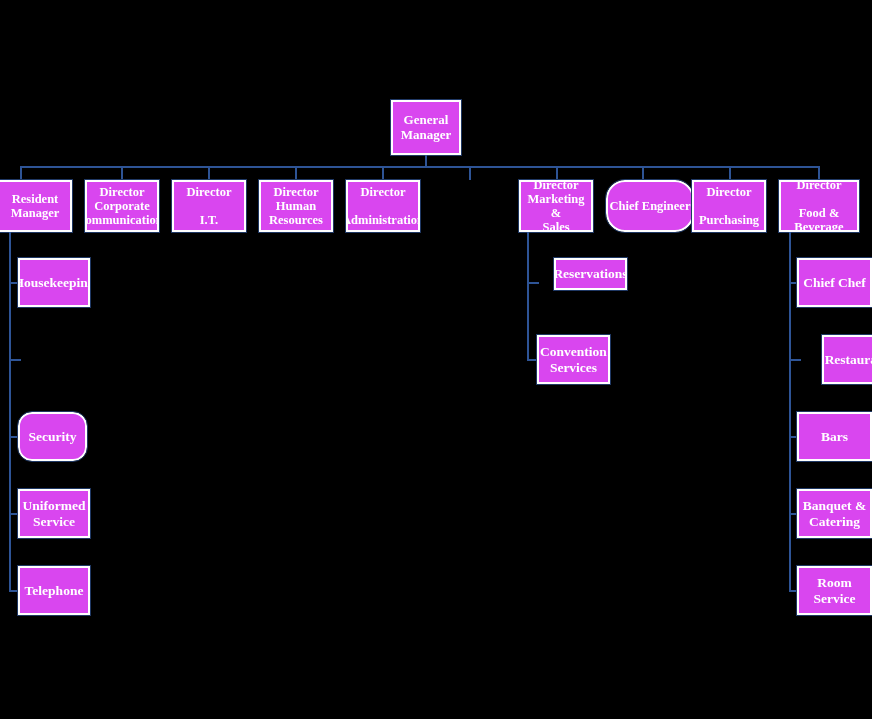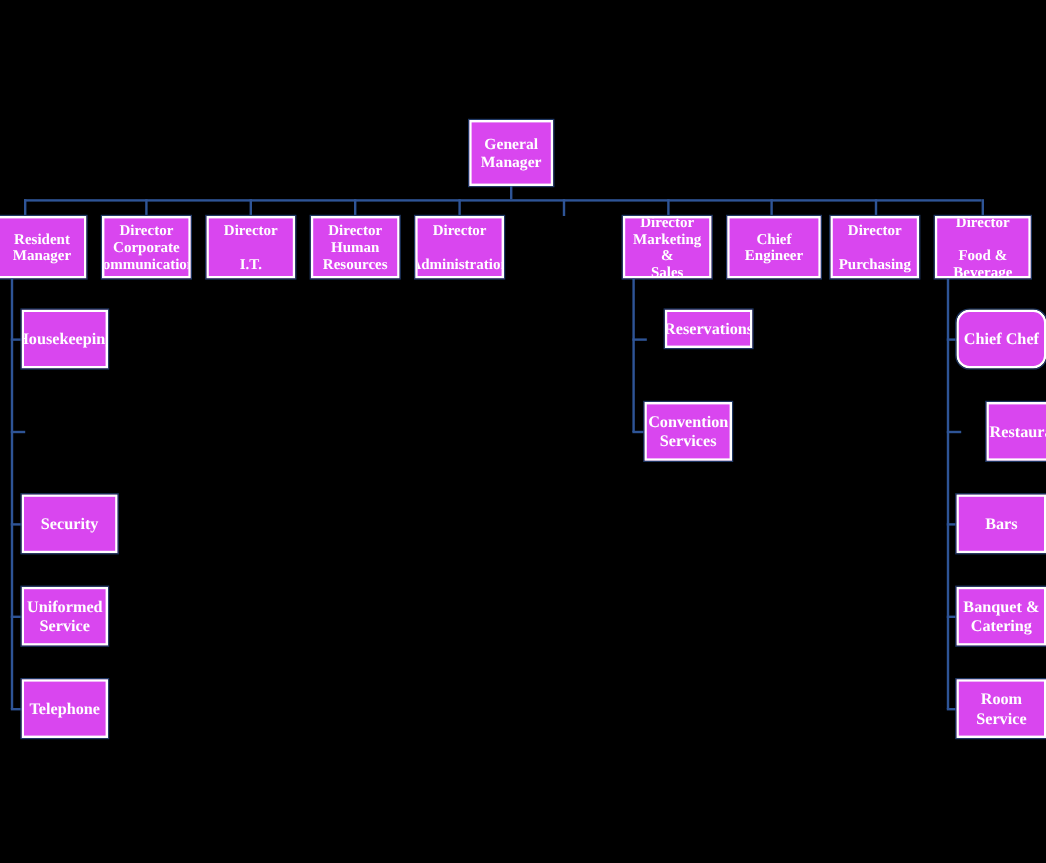--- a/index.html
+++ b/index.html
@@ -75,56 +75,56 @@
 I.T.</div>
   <div class="node level2" style="left:259px; top:180px; width:74px; height:52px;">Director
 Human
 Resources</div>
   <div class="node level2" style="left:346px; top:180px; width:74px; height:52px;">Director
 
 Administration</div>
   <div class="node level2" style="left:519px; top:180px; width:74px; height:52px;">Director
 Marketing &amp;
 Sales</div>
-  <div class="node level2" style="left:606px; top:180px; width:78px; height:52px;">Chief Engineer</div>
+  <div class="node level2" style="left:606px; top:180px; width:88px; height:52px;border-radius:19px;">Chief Engineer</div>
   <div class="node level2" style="left:692px; top:180px; width:74px; height:52px;">Director
 
 Purchasing</div>
   <div class="node level2" style="left:779px; top:180px; width:80px; height:52px;">Director
 
 Food &amp; Beverage</div>
 
   <div class="connector v" style="left:9px; top:232px; height:359px;"></div>
   <div class="connector h" style="left:9px; top:282px; width:12px;"></div>
   <div class="connector h" style="left:9px; top:359px; width:12px;"></div>
   <div class="connector h" style="left:9px; top:436px; width:12px;"></div>
   <div class="connector h" style="left:9px; top:513px; width:12px;"></div>
   <div class="connector h" style="left:9px; top:590px; width:12px;"></div>
 
   <div class="node level3" style="left:18px; top:258px; width:72px; height:49px;">Housekeeping</div>
-  <div class="node level3" style="left:18px; top:412px; width:80px; height:49px;">Security</div>
+  <div class="node level3" style="left:18px; top:412px; width:69px; height:49px;border-radius:14px;">Security</div>
   <div class="node level3" style="left:18px; top:489px; width:72px; height:49px;">Uniformed
 Service</div>
   <div class="node level3" style="left:18px; top:566px; width:72px; height:49px;">Telephone</div>
 
   <div class="connector v" style="left:527px; top:232px; height:128px;"></div>
   <div class="connector h" style="left:527px; top:282px; width:12px;"></div>
   <div class="connector h" style="left:527px; top:359px; width:12px;"></div>
 
   <div class="node level3" style="left:554px; top:258px; width:73px; height:32px;">Reservations</div>
   <div class="node level3" style="left:537px; top:335px; width:73px; height:49px;">Convention
 Services</div>
 
   <div class="connector v" style="left:789px; top:232px; height:359px;"></div>
   <div class="connector h" style="left:789px; top:282px; width:12px;"></div>
   <div class="connector h" style="left:789px; top:359px; width:12px;"></div>
   <div class="connector h" style="left:789px; top:436px; width:12px;"></div>
   <div class="connector h" style="left:789px; top:513px; width:12px;"></div>
   <div class="connector h" style="left:789px; top:590px; width:12px;"></div>
 
-  <div class="node level3" style="left:797px; top:258px; width:75px; height:49px;border-radius:11px;">Chief Chef</div>
+  <div class="node level3" style="left:797px; top:258px; width:75px; height:49px;">Chief Chef</div>
   <div class="node level3" style="left:794px; top:335px; width:75px; height:49px;margin-left:28px;">Restaurants</div>
   <div class="node level3" style="left:797px; top:412px; width:75px; height:49px;">Bars</div>
   <div class="node level3" style="left:797px; top:489px; width:75px; height:49px;">Banquet &amp;
 Catering</div>
   <div class="node level3" style="left:797px; top:566px; width:75px; height:49px;">Room Service</div>
 
 </div>
 
 </body></html>

